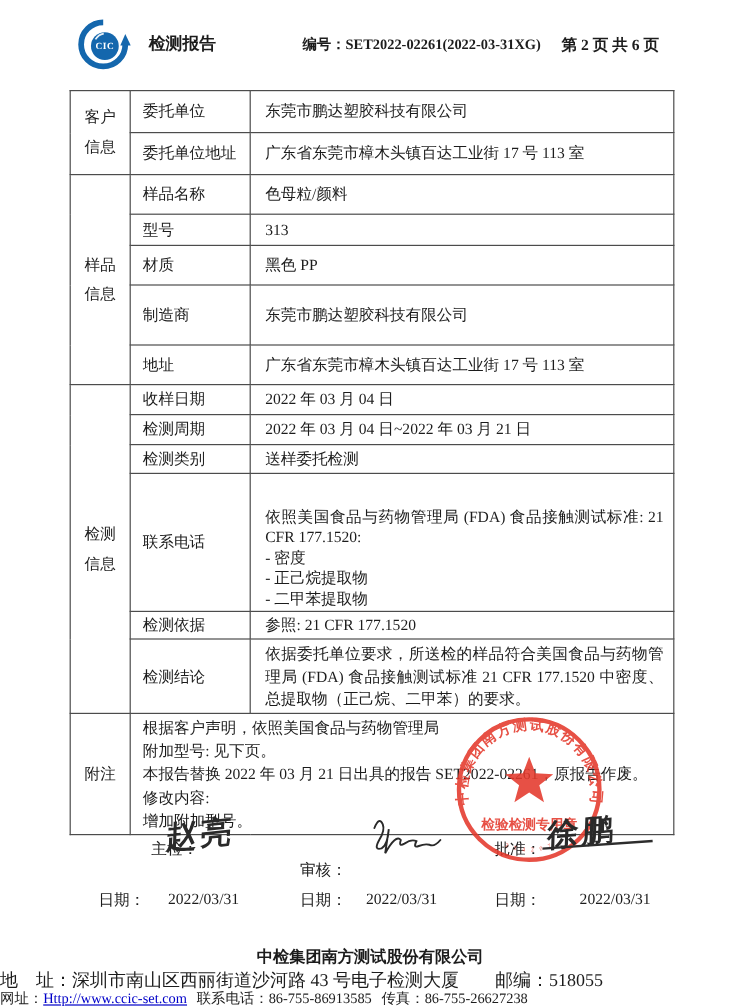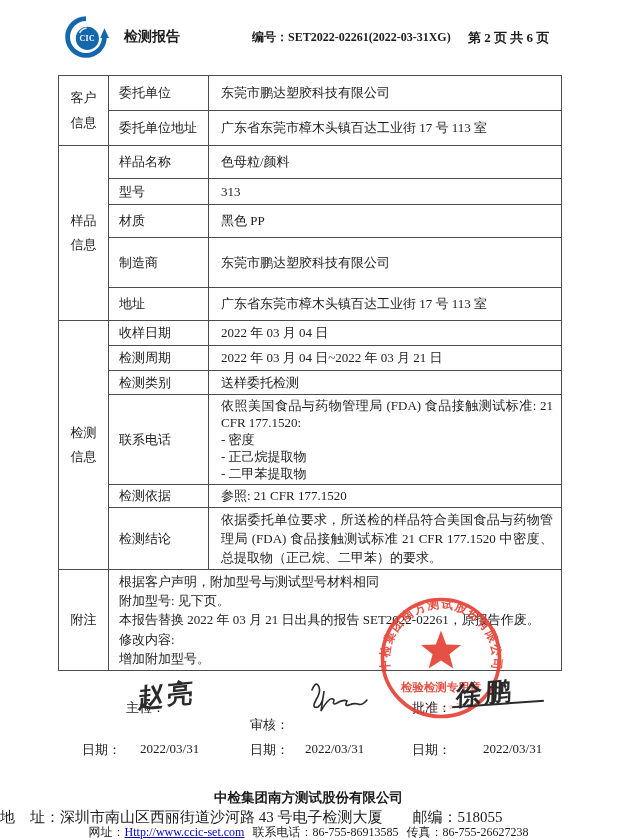--- a/index.html
+++ b/index.html
@@ -18,37 +18,37 @@
     position:absolute;left:58px;top:75px;width:503px;
     border-collapse:collapse;table-layout:fixed;
   }
   table.report td{
     border:1px solid #4c4c4c;font-size:13px;vertical-align:middle;
     overflow:hidden;
   }
   td.sec{text-align:center;line-height:1.85;padding:2px 11px;}
   td.lbl{padding:2px 4px 2px 10px;}
   td.val{padding:2px 8px 2px 12px;}
-  .wrapline{text-align:justify;line-height:17px;}
+  .wrapline{text-align:justify;line-height:17px;margin-top:25px;}
   .itemline{line-height:17px;}
   .par{text-align:justify;line-height:19px;}
   .noteline{line-height:19.2px;}
   
   .sig-label{font-size:13px;white-space:nowrap;}
   .handsign{
     font-size:26px;font-weight:bold;letter-spacing:3px;color:#2a2a2a;
     transform:rotate(-6deg) skewX(-8deg);white-space:nowrap;
   }
   .sign-line{height:2px;background:#2d2d2d;transform:rotate(-4deg);}
   
   .stamp{opacity:.88;}
   
   .foot-company{left:0;top:789px;width:617px;text-align:center;font-weight:bold;font-size:13.5px;}
   .foot-addr{left:0;top:808px;width:535px;font-size:15px;}
-  .foot-web{left:0;top:824px;width:617px;text-align:center;font-size:12px;}
+  .foot-web{left:0;top:824px;width:617px;font-size:12px;}
   .foot-web a{color:#0000c8;text-decoration:underline;}
   .foot-web .gap{display:inline-block;width:8px;}
 </style>
 </head>
 <body>
 
 <svg class="abs stamp-logo" style="left:63px;top:14px;" width="46" height="46" viewBox="0 0 50 50">
   <path d="M 25,5 A 20,20 0 1 0 45,25" fill="none" stroke="#1467ad" stroke-width="5.2"></path>
   <polygon points="40.5,26 50,26 45,15.5" fill="#1467ad"></polygon>
   <circle cx="26.5" cy="26.5" r="12.6" fill="#1467ad"></circle>
@@ -129,21 +129,21 @@
   <tr style="height:57px;">
     <td class="lbl">检测结论</td>
     <td class="val">
       <div class="par">依据委托单位要求，所送检的样品符合美国食品与药物管理局 (FDA) 食品接触测试标准 21 CFR 177.1520 中密度、总提取物（正己烷、二甲苯）的要求。</div>
     </td>
   </tr>
 
   <tr style="height:97px;">
     <td class="sec">附注</td>
     <td class="val" colspan="2" style="padding-left:10px;">
-      <div class="noteline">根据客户声明，附加型号与测试型号材料相同</div>
+      <div class="noteline">根据客户声明，依照美国食品与药物管理局</div>
       <div class="noteline">附加型号: 见下页。</div>
       <div class="noteline">本报告替换 2022 年 03 月 21 日出具的报告 SET2022-02261，原报告作废。</div>
       <div class="noteline">修改内容:</div>
       <div class="noteline">增加附加型号。</div>
     </td>
   </tr>
 </tbody>
   </table>
 
 <div class="abs sig-label" style="left:82px;top:699px;margin-left:44px;">主检：</div>

